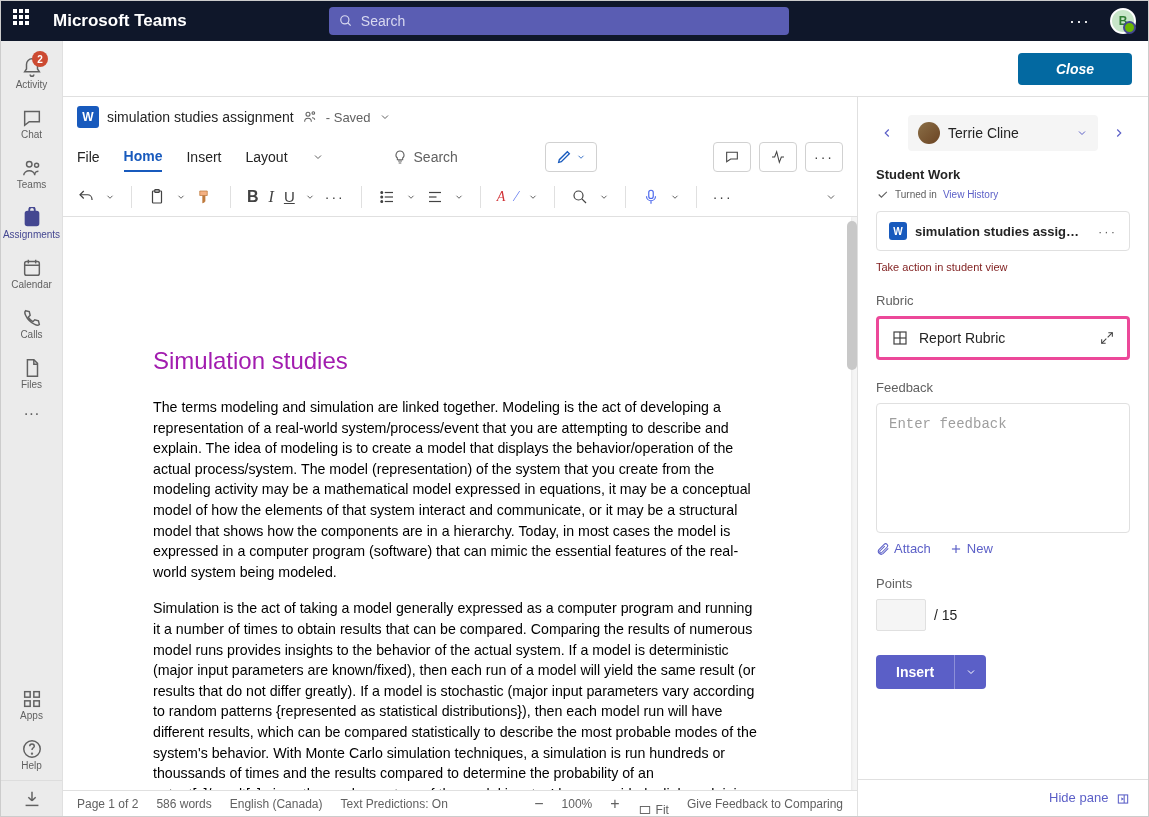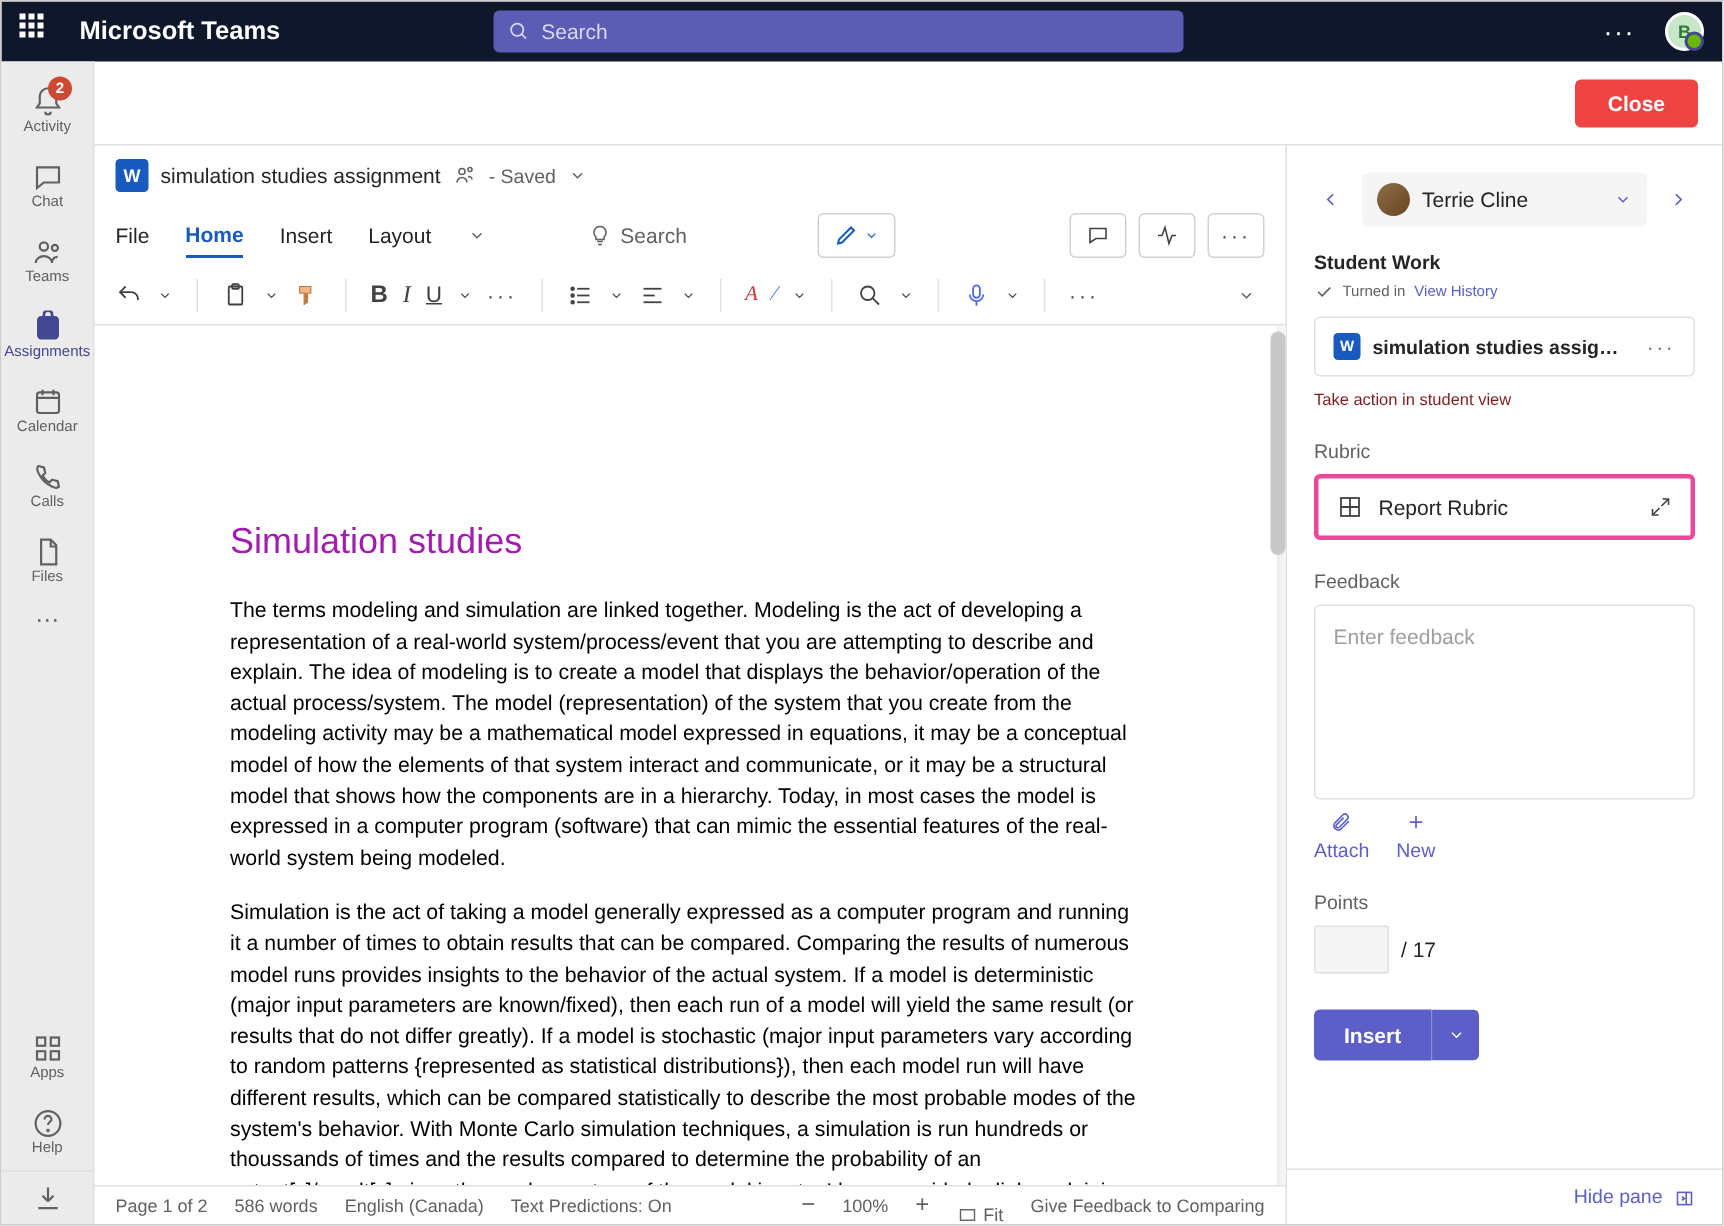--- a/index.html
+++ b/index.html
@@ -20,21 +20,21 @@
   .shell { display:flex; height: calc(100% - 40px); }
   .rail { width:62px; background:#ebebeb; border-right:1px solid #e0e0e0; display:flex; flex-direction:column; align-items:center; padding-top:8px; gap:2px; }
   .rail-item { width:100%; height:48px; display:flex; flex-direction:column; align-items:center; justify-content:center; font-size:10px; color:#616161; cursor:pointer; position:relative; }
   .rail-item svg { width:22px; height:22px; }
   .rail-item.active { color:#444791; }
   .rail-badge { position:absolute; top:2px; right:14px; background:#cc4a31; color:#fff; border-radius:50%; width:16px; height:16px; font-size:10px; display:flex; align-items:center; justify-content:center; font-weight:600; }
   .rail-spacer { flex:1; }
   
   .content { flex:1; display:flex; flex-direction:column; }
   .closerow { height:56px; border-bottom:1px solid #e0e0e0; display:flex; align-items:center; justify-content:flex-end; padding:0 16px; }
-  .closebtn { background:#ef4444; color:#fff; border:0; padding:8px 22px; border-radius:4px; font-weight:600; font-size:14px; cursor:pointer; }
+  .closebtn { background:#0369a1; color:#fff; border:0; padding:8px 38px; border-radius:4px; font-weight:600; font-size:14px; cursor:pointer;font-style:italic; }
   
   .split { display:flex; flex:1; min-height:0; }
   .docside { flex:1; display:flex; flex-direction:column; border-right:1px solid #e0e0e0; min-width:0; }
   .gradeside { width:290px; padding:18px 18px 8px 18px; display:flex; flex-direction:column; overflow-y:auto; }
   
   .dochdr { height:40px; display:flex; align-items:center; padding:0 14px; gap:8px; }
   .wordicon { width:22px; height:22px; background:#185abd; border-radius:3px; color:#fff; display:flex; align-items:center; justify-content:center; font-size:12px; font-weight:700; }
   .docname { font-size:14px; color:#242424; }
   .saved { color:#616161; font-size:13px; }
   
@@ -67,24 +67,24 @@
   .stav { width:22px; height:22px; border-radius:50%; background:linear-gradient(135deg,#8b6f47,#6b4423); }
   .gradeside h4 { font-size:13px; color:#242424; font-weight:600; margin-bottom:6px; }
   .turnedin { display:flex; align-items:center; gap:6px; font-size:10px; color:#616161; margin-bottom:10px; }
   .turnedin a { color:#5b5fc7; text-decoration:none; cursor:pointer; }
   .filecard { border:1px solid #e0e0e0; border-radius:4px; padding:10px 12px; display:flex; align-items:center; gap:8px; margin-bottom:10px; font-size:13px; }
   .filecard .fname { flex:1; white-space:nowrap; overflow:hidden; text-overflow:ellipsis; font-weight:600; }
   .link { color:#7f1d1d; font-size:11px; cursor:pointer; display:block; margin-bottom:20px; }
   .sectionlbl { font-size:13px; color:#616161; margin-bottom:8px; }
   .rubriccard { border:3px solid #ec4899; border-radius:4px; padding:10px 12px; display:flex; align-items:center; gap:10px; margin-bottom:20px; cursor:pointer; }
   .rubriccard .rname { flex:1; font-size:14px; }
-  .feedbackbox { width:100%; height:130px; border:1px solid #e0e0e0; border-radius:4px; padding:12px; font-family:Liberation Sans, sans-serif; font-size:14px; resize:none; outline:0; margin-bottom:8px; }
+  .feedbackbox { width:100%; height:130px; border:1px solid #e0e0e0; border-radius:4px; padding:12px; font-family:Liberation Mono, monospace; font-size:14px; resize:none; outline:0; margin-bottom:8px; }
   .feedbackbox::placeholder{color:#9e9e9e;}
   .attachrow { display:flex; gap:18px; font-size:13px; color:#5b5fc7; margin-bottom:20px; }
-  .attachrow span{ cursor:pointer; display:flex; align-items:center; gap:4px;flex-direction:column;}
+  .attachrow span{ cursor:pointer; display:flex; align-items:center; gap:4px;}
   .pointsrow { display:flex; align-items:center; gap:8px; margin-bottom:24px; }
   .pointsrow input { width:50px; height:32px; border:1px solid #e0e0e0; border-radius:2px; background:#f5f5f5; text-align:center; }
   .returnrow { display:flex; }
   .returnbtn { background:#5b5fc7; color:#fff; border:0; height:34px; padding:0 20px; font-weight:600; border-radius:4px 0 0 4px; cursor:pointer; font-size:14px; }
   .returndrop { background:#5b5fc7; color:#fff; border:0; border-left:1px solid rgba(255,255,255,0.3); height:34px; width:32px; border-radius:0 4px 4px 0; cursor:pointer; display:flex; align-items:center; justify-content:center; }
   .hidepane { text-align:right; color:#5b5fc7; font-size:13px; cursor:pointer; padding:10px 18px; border-top:1px solid #e0e0e0; }
   svg { display:block; }
 </style>
 </head>
 <body>
@@ -464,21 +464,21 @@
                   <line x1="12" y1="5" x2="12" y2="19"></line>
                   <line x1="5" y1="12" x2="19" y2="12"></line>
                 </svg>
                 <span>New</span>
               </span>
           </div>
 
           <div class="sectionlbl">Points</div>
           <div class="pointsrow">
             <input type="text" style="">
-            <span>/ 17</span>
+            <span>/ 15</span>
           </div>
 
           <div class="returnrow">
             <button class="returnbtn">Insert</button>
             <button class="returndrop">
                 <svg width="12" height="12" viewBox="0 0 24 24" fill="none" stroke="#fff" stroke-width="2">
                   <path d="M6 9l6 6 6-6"></path>
                 </svg>
               </button>
           </div>

